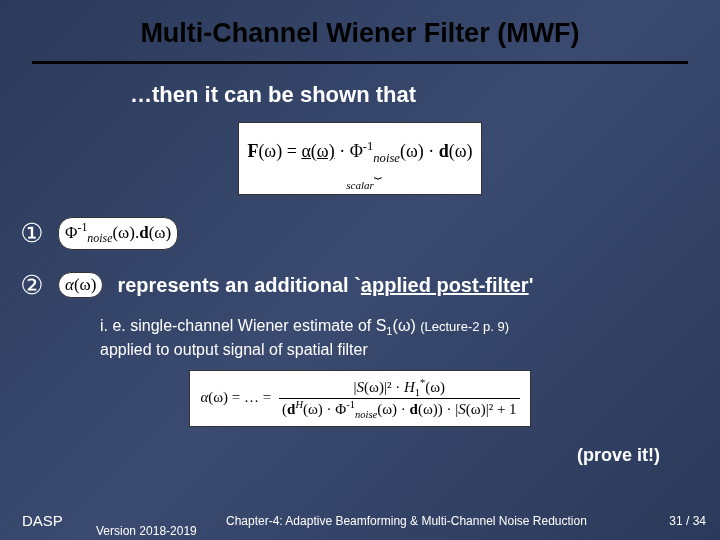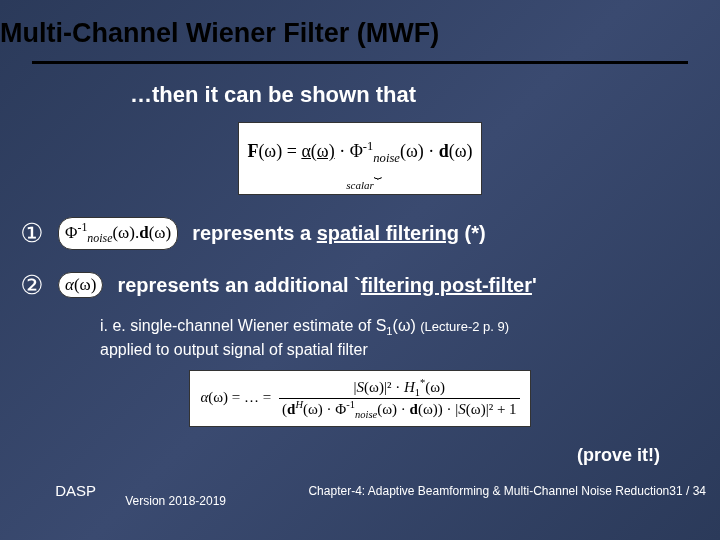--- a/index.html
+++ b/index.html
@@ -12,20 +12,21 @@
   }
   .slide {
     width: 720px;
     height: 540px;
     background: linear-gradient(135deg, #2b3a5a 0%, #3a4a70 50%, #2b3a5a 100%);
     position: relative;
     box-sizing: border-box;
   }
   .title-area {
     padding-top: 18px;
+    text-align: center;
   }
   .title {
     color: #000;
     font-size: 27px;
     font-weight: bold;
     margin: 0 auto;
     display: inline-block;
   }
   .hr {
     border: none;
@@ -123,28 +124,27 @@
   }
   .prove {
     color: #fff;
     font-weight: bold;
     font-size: 18px;
     text-align: right;
     margin: 18px 60px 0 0;
   }
   .footer {
     position: absolute;
-    bottom: 32px;
+    bottom: 2px;
     left: 0;
     width: 100%;
     display: flex;
     align-items: center;
     font-size: 12px;
     color: #fff;
-    text-align: right;
   }
   .footer .dasp {
     font-size: 15px;
     margin-left: 22px;
     width: 74px;
   }
   .footer .ver {
     width: 130px;
     margin-top: 21px;
   }
@@ -174,30 +174,27 @@
     <div class="eqbox eq-main">
       <span><b>F</b>(ω) = <u>α(ω)</u> · Φ<span class="sup">-1</span><span class="subs"><i>noise</i></span>(ω) · <b>d</b>(ω)</span>
       <span class="brace">&nbsp;&nbsp;&nbsp;&nbsp;&nbsp;&nbsp;&nbsp;&nbsp;&nbsp;&nbsp;&nbsp;⏟</span>
       <span class="scalar-label">scalar</span>
     </div>
   </div>
 
   <div class="row">
     <div class="circle-num">①</div>
     <div class="eqbox">Φ<span class="sup">-1</span><span class="subs"><i>noise</i></span>(ω).<b>d</b>(ω)</div>
-    <div class="row-text">
-      <span>represents a  </span><span class="ul">spatial filtering</span><span>  (*)</span>
-    </div>
   </div>
 
   <div class="row" style="margin-top:20px">
     <div class="circle-num">②</div>
     <div class="eqbox"><i>α</i>(ω)</div>
     <div class="row-text">
-      <span>represents an additional `</span><span class="ul">filtering post-filter</span><span>'</span>
+      <span>represents an additional `</span><span class="ul">applied post-filter</span><span>'</span>
     </div>
   </div>
 
   <div class="sub-note">
     <span>i. e. single-channel Wiener estimate of S</span><sub>1</sub><span>(ω) </span><span class="lecref">(Lecture-2 p. 9)</span><br>
     <span>applied to output signal of spatial filter</span>
   </div>
 
   <div class="eq-alpha-wrap">
     <div class="eqbox eq-alpha">

